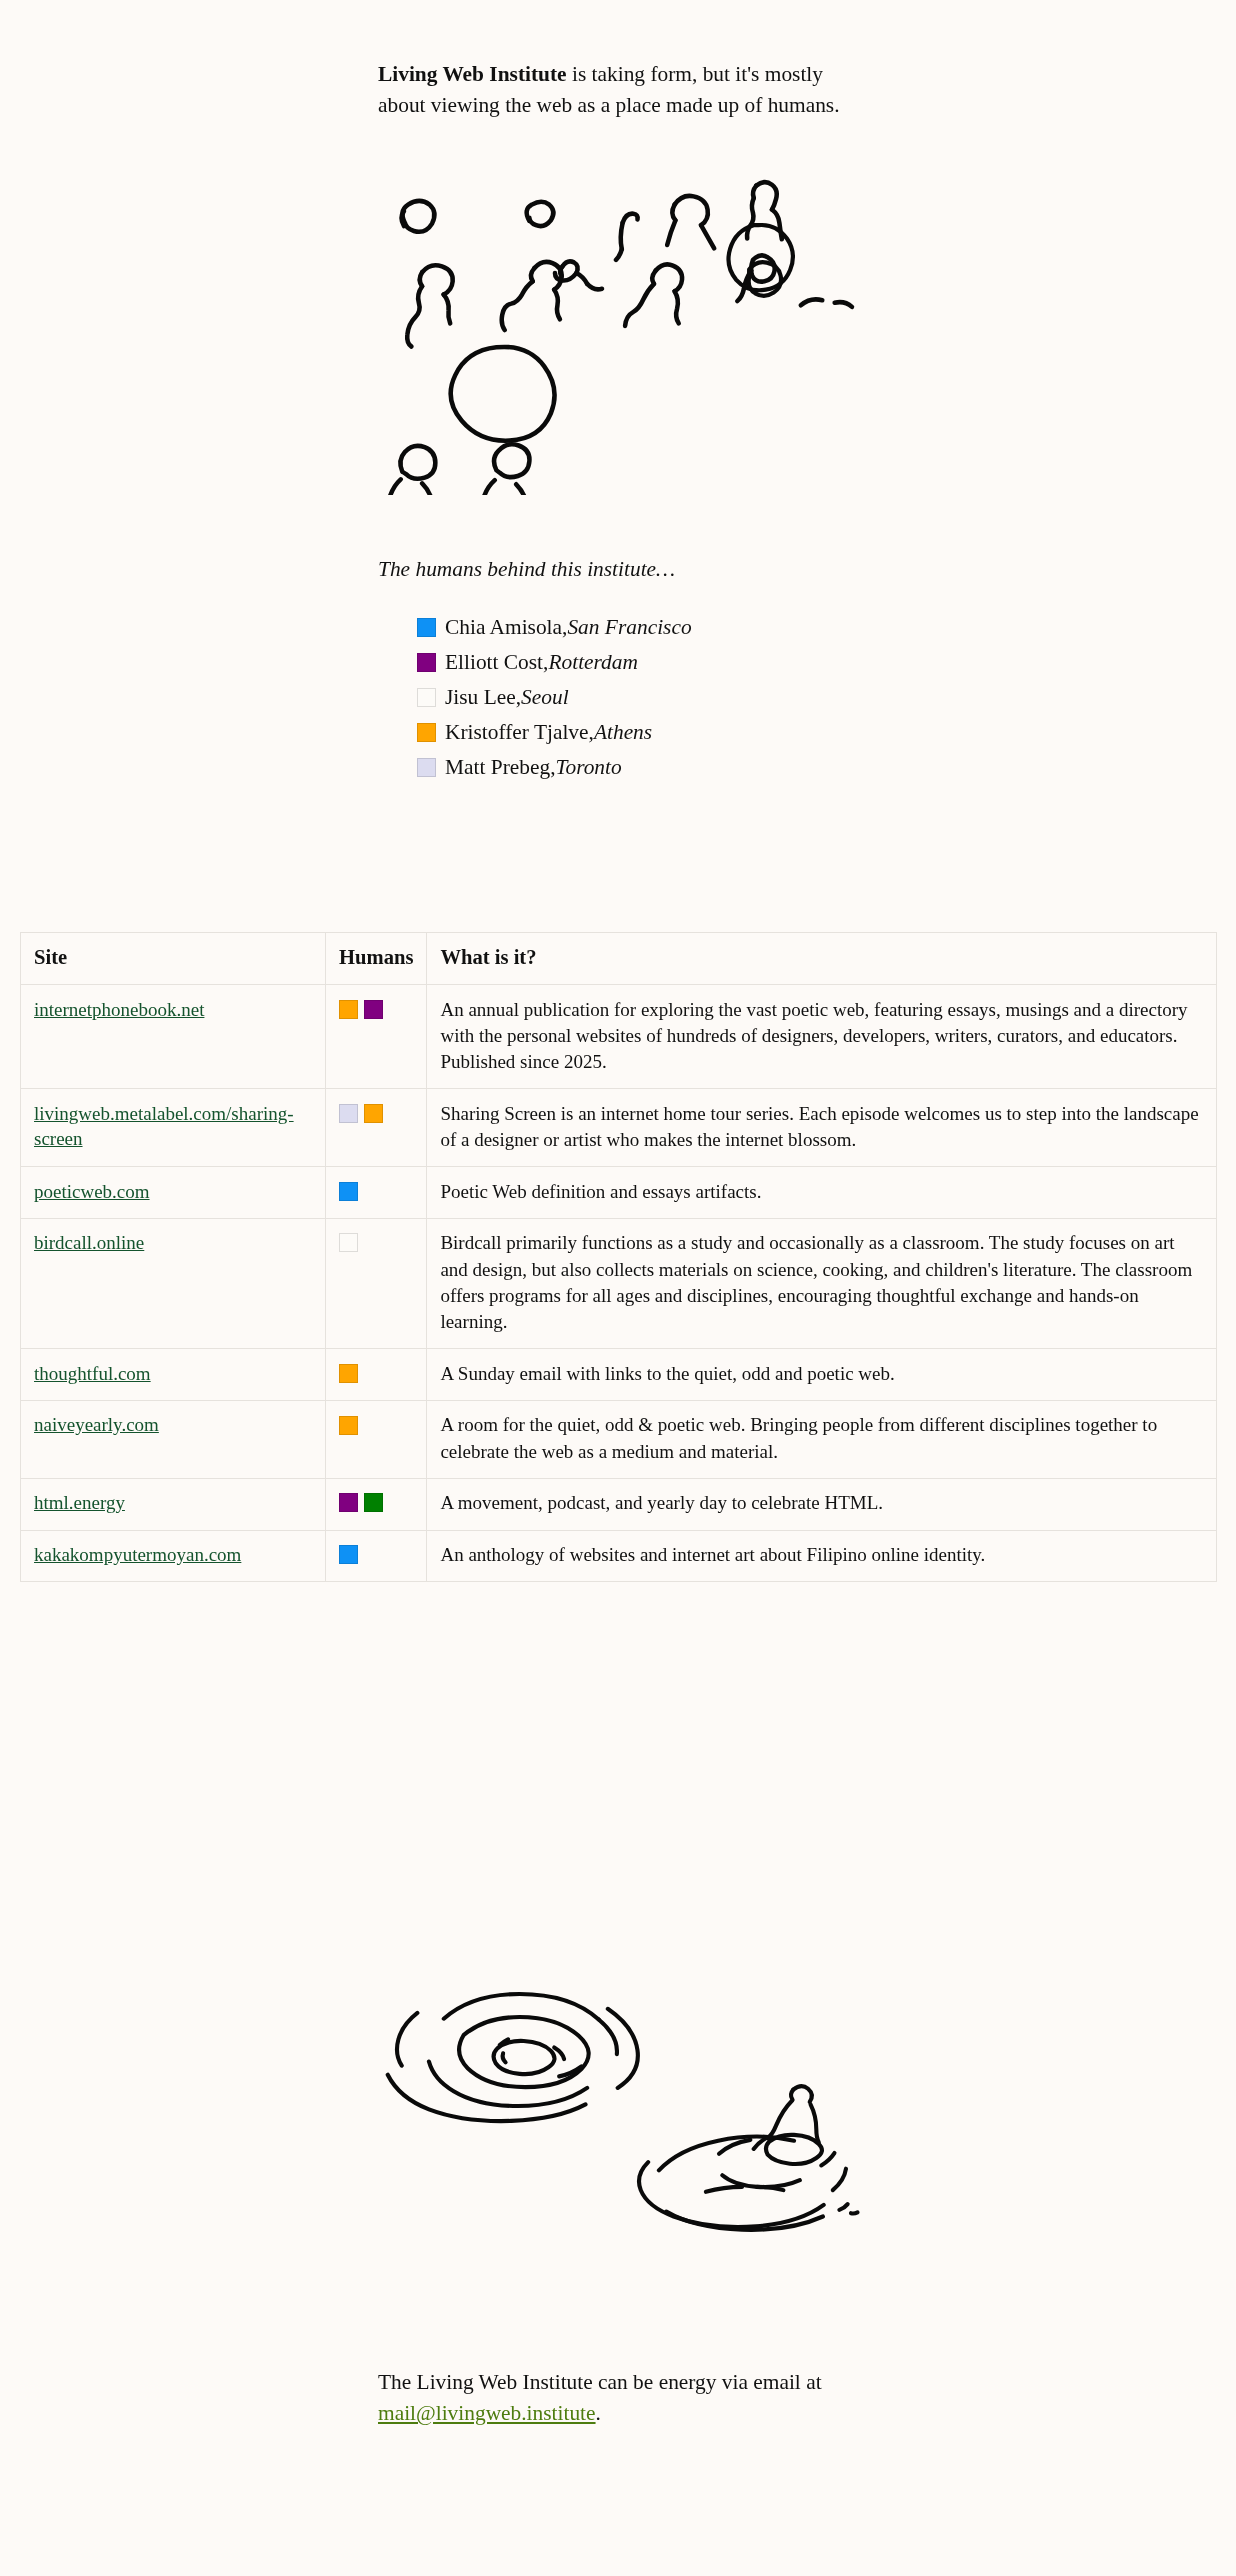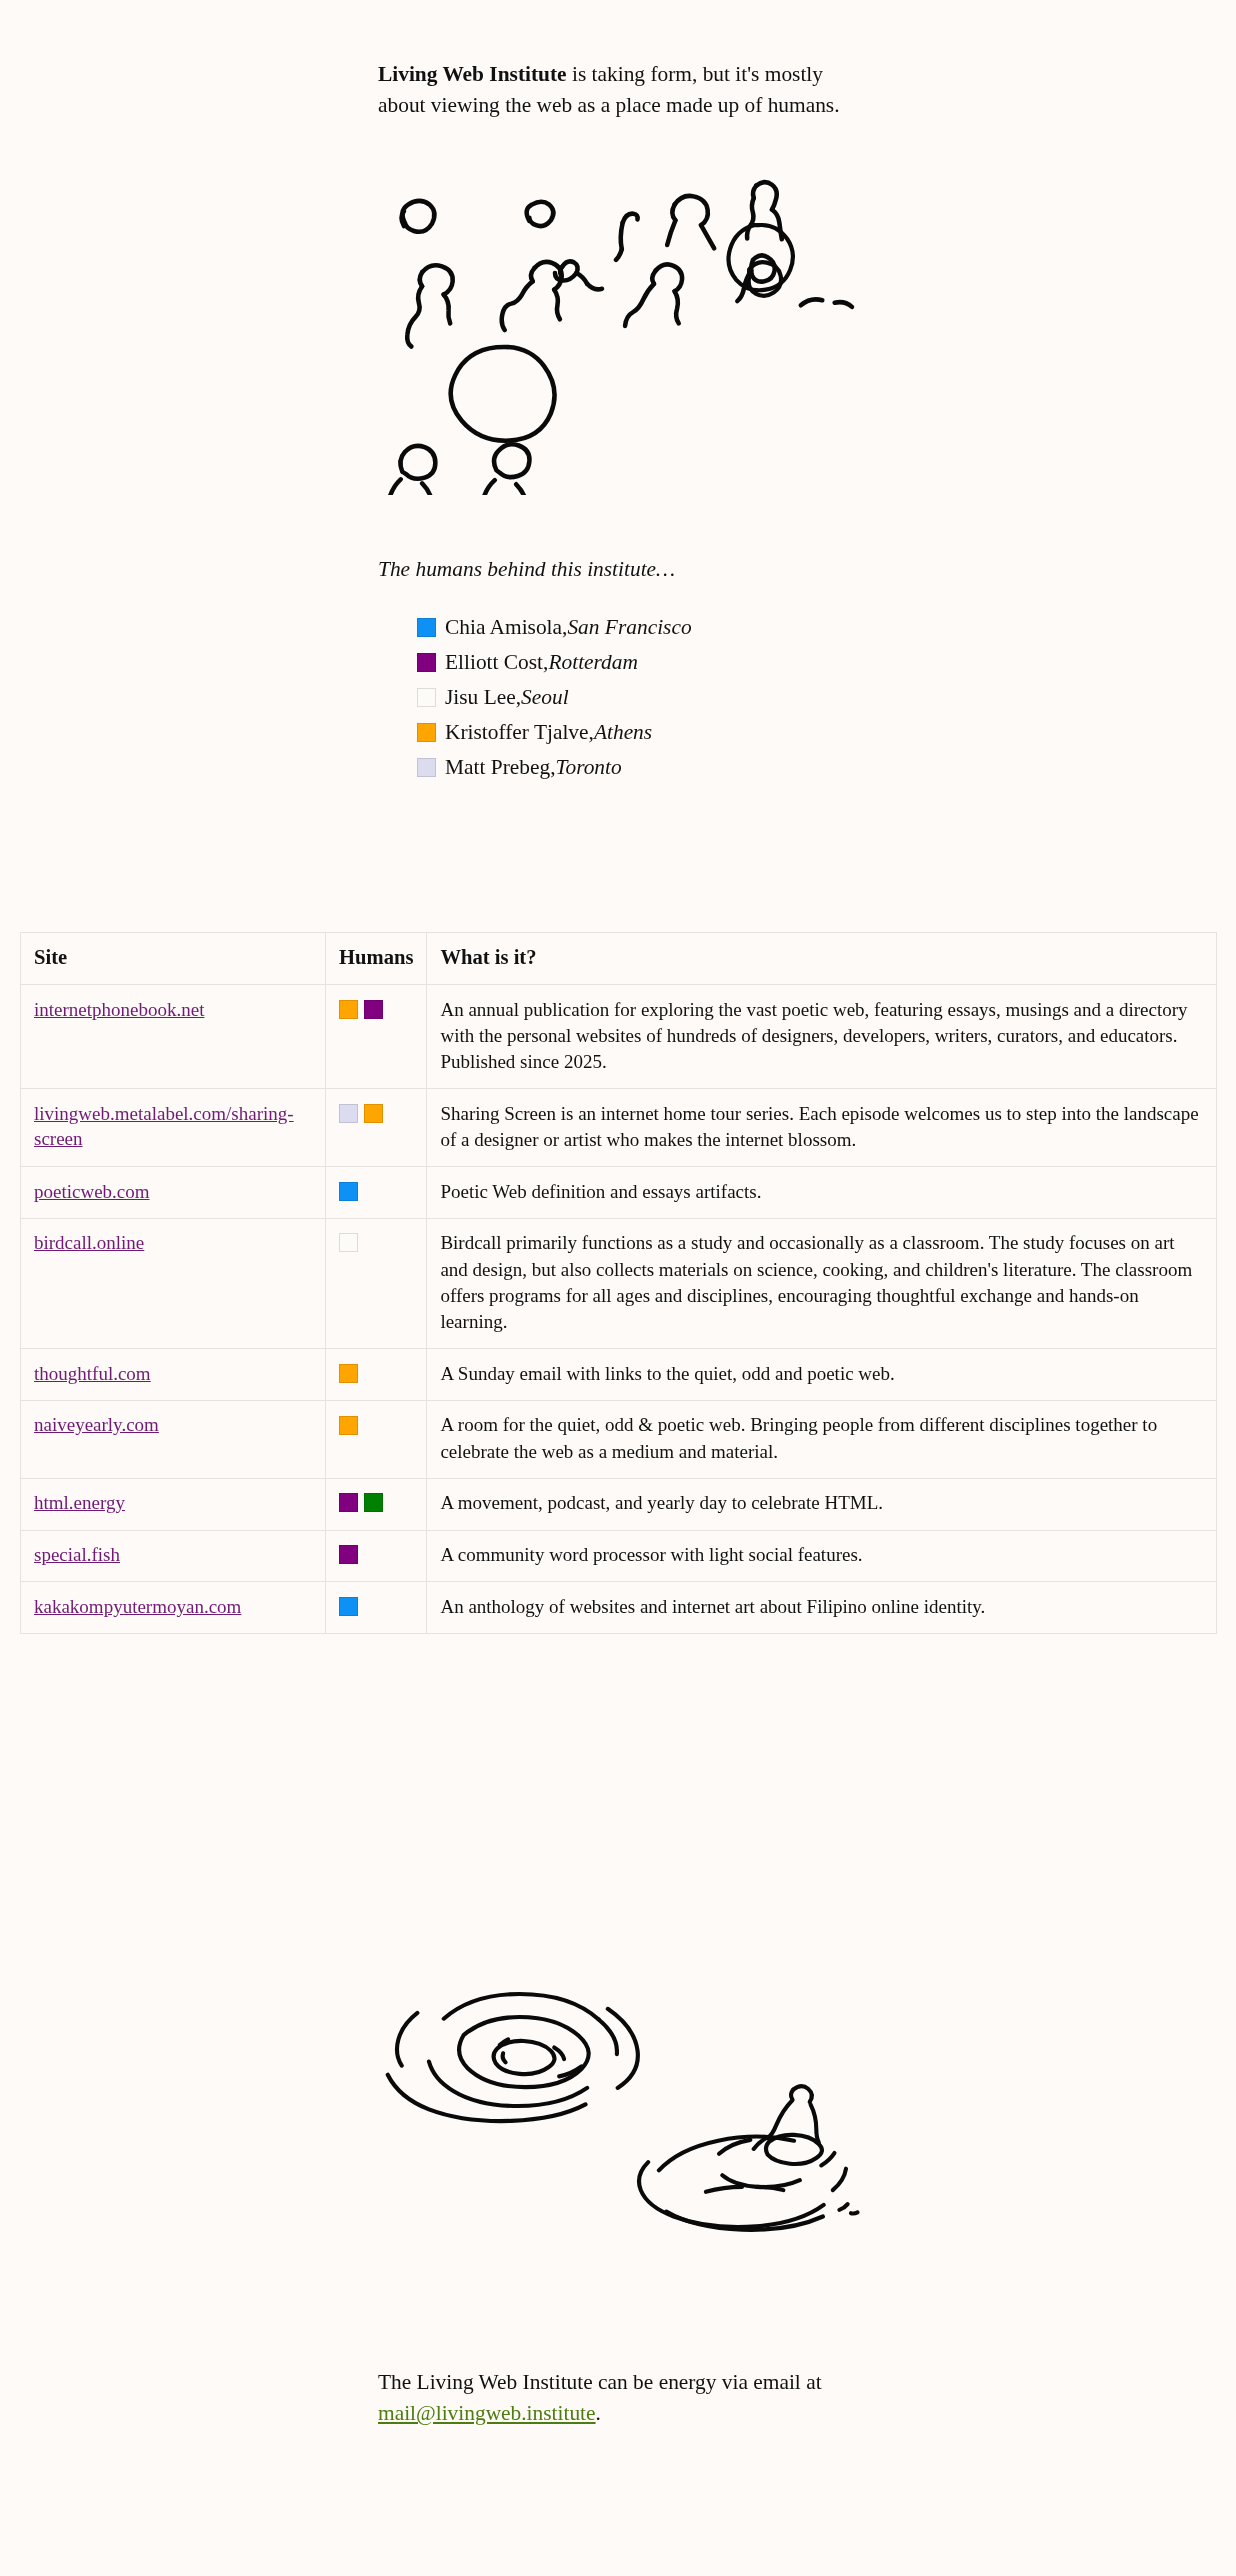--- a/index.html
+++ b/index.html
@@ -79,21 +79,21 @@
   .site-table th {
     font-weight: bold;
     font-size: 20.6px;
     padding-top: 13px;
     padding-bottom: 15px;
   }
   .col-site    { width: 305px; }
   .col-humans  { width: 101px; }
   .col-what    { width: auto; }
   .site-table td.cell-site a {
-    color: #701a75;
+    color: #14532d;
     text-decoration: underline;
     word-break: break-word;
     line-height: 1.33;
     display: inline-block;
   }
   .site-table td.cell-desc { line-height: 1.38; }
   .humans-cell { white-space: nowrap; padding-top: 14px; }
   .humans-cell .swatch { margin-right: 5.8px; vertical-align: middle; }
 
   
@@ -250,25 +250,20 @@
         <td class="cell-site"><a href="#">naiveyearly.com</a></td>
         <td class="humans-cell"><span class="swatch" style="background: rgb(255, 165, 0);"></span></td>
         <td class="cell-desc">A room for the quiet, odd &amp; poetic web. Bringing people from different disciplines together to celebrate the web as a medium and material.</td>
       </tr>
       <tr>
         <td class="cell-site"><a href="#">html.energy</a></td>
         <td class="humans-cell"><span class="swatch" style="background: rgb(128, 0, 128);"></span><span class="swatch" style="background: rgb(0, 128, 0);"></span></td>
         <td class="cell-desc">A movement, podcast, and yearly day to celebrate HTML.</td>
       </tr>
       <tr>
-        <td class="cell-site"><a href="#">special.fish</a></td>
-        <td class="humans-cell"><span class="swatch" style="background: rgb(128, 0, 128);"></span></td>
-        <td class="cell-desc">A community word processor with light social features.</td>
-      </tr>
-      <tr>
         <td class="cell-site"><a href="#">kakakompyutermoyan.com</a></td>
         <td class="humans-cell"><span class="swatch" style="background: rgb(14, 145, 245);"></span></td>
         <td class="cell-desc">An anthology of websites and internet art about Filipino online identity.</td>
       </tr>
     </tbody>
   </table>
 
   <div class="ripple-art">
     <svg viewBox="0 0 620 320" width="511" height="264" fill="none" stroke="#0a0a0a" stroke-width="5" stroke-linecap="round" stroke-linejoin="round">
 

